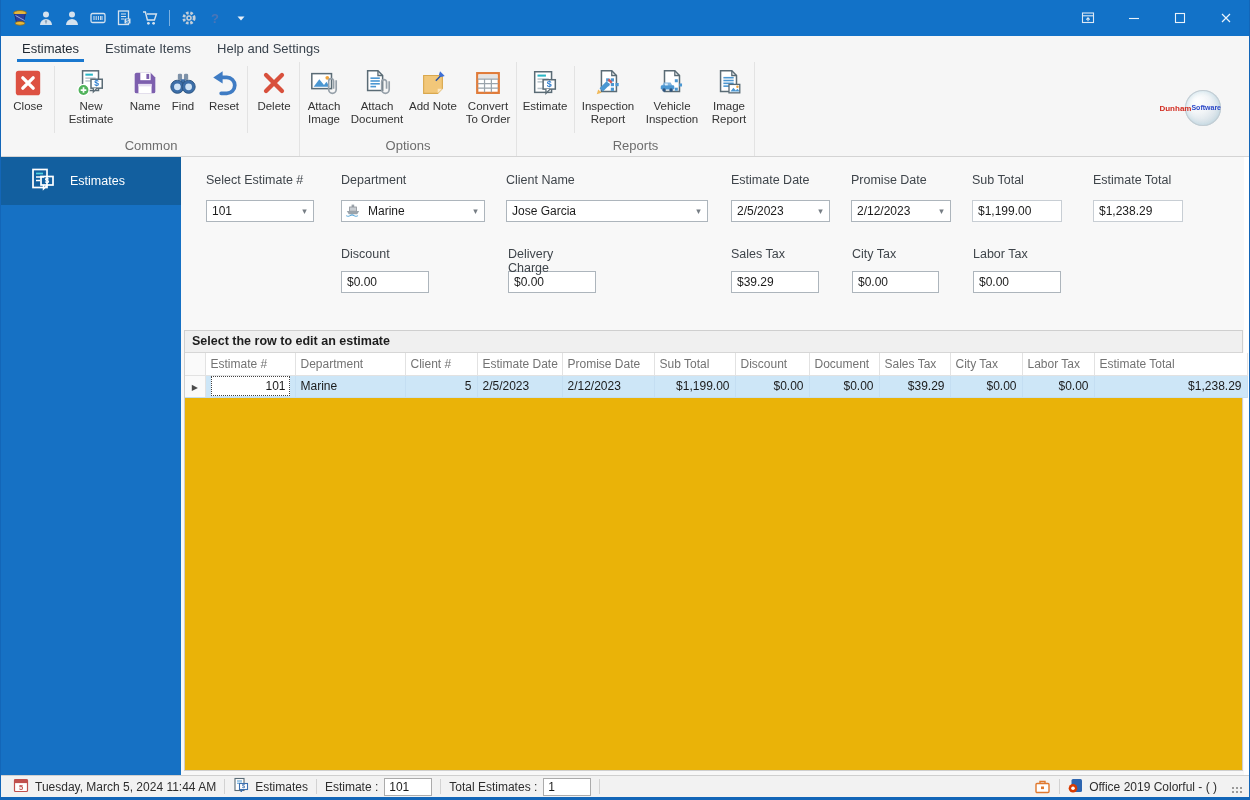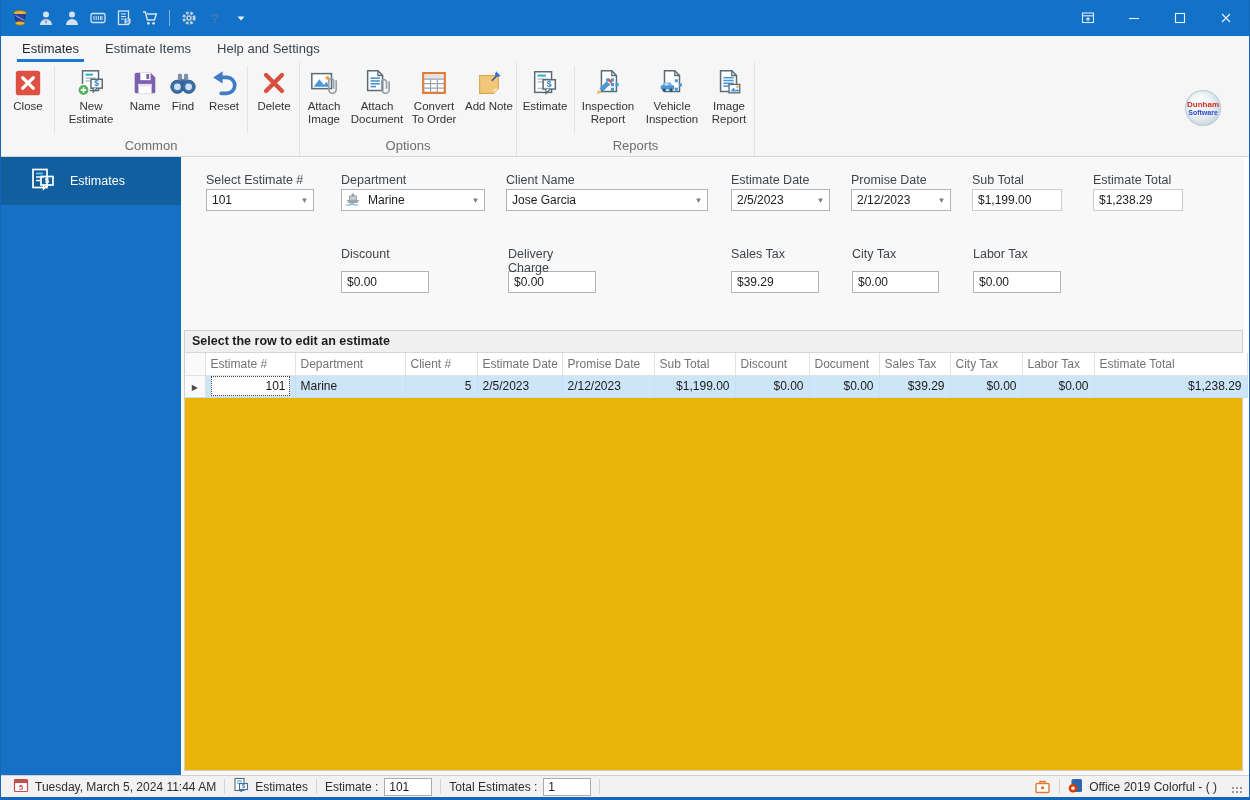--- a/index.html
+++ b/index.html
@@ -31,35 +31,35 @@
   .rgroup-buttons { flex:1; display:flex; align-items:stretch; padding-top:1px; }
   .rgroup-label { height:17px; text-align:center; font-size:13px; color:#6d6d6d; line-height:14px; }
   .rsep { width:1px; background:#e3e3e3; margin:3px 1px 6px; }
   .rbtn { display:flex; flex-direction:column; align-items:center; padding-top:5px; border-radius:2px; }
   .ric { width:30px; height:30px; flex:none; }
   .ric svg { width:30px; height:30px; display:block; }
   .rlb { margin-top:2px; font-size:11.5px; color:#333; text-align:center; white-space:pre-line; line-height:13px; }
   .brand-logo { position:absolute; right:28px; top:28px; width:36px; height:36px; border-radius:50%;
       background:radial-gradient(circle at 34% 30%, #ffffff 0%, #f2f5f7 35%, #dfe7ec 60%, #c9d4da 100%);
       box-shadow:inset 0 0 0 1px #c3ccd2, inset 0 0 6px rgba(150,200,220,.6);
-      display:flex; flex-direction:column; align-items:center; justify-content:center; }
+      display:flex; flex-direction:row; align-items:center; justify-content:flex-end; }
   .brand-l1 { font-size:8px; font-weight:bold; color:#d22b1f; line-height:9px; }
   .brand-l2 { font-size:7px; font-weight:bold; color:#2d49c8; line-height:8px; }
 
   
   .body { position:absolute; top:157px; left:0; right:0; bottom:25px; display:flex; }
   .sidebar { width:180px; flex:none; background:var(--c-sidebar); }
   .sidebar-item { height:48px; background:var(--c-sidebarSelected); display:flex; align-items:center;
                   gap:13px; padding-left:30px; color:#fff; font-size:12.5px; }
   .main { position:relative; flex:1; background:var(--c-formBg); border-right:5px solid #fff; }
 
   
   .fld { position:absolute; }
   .fld-label { display:block; font-size:12.5px; color:#3f454b; height:15px; }
-  .row1 .fld-label { margin-bottom:1px; }
+  .row1 .fld-label { margin-bottom:12px; }
   .row2 .fld-label { margin-bottom:9px; }
   .editor { display:flex; align-items:center; height:22px; background:#fff;
             border:1px solid var(--c-inputBorder); width:100%; }
   .editor input { flex:1; min-width:0; border:0; outline:none; font-size:12px; color:#1c1c1c; padding:0 5px;
                   font-family:"Liberation Sans","DejaVu Sans",sans-serif; background:transparent; }
   .editor .drop { width:17px; text-align:center; color:#767d84; font-size:9px; line-height:20px; }
   .editor .lead-ic { width:18px; flex:none; margin-left:3px; }
   .editor.readonly { border-color:#c8ced4; }
 
   
@@ -290,41 +290,41 @@
                 <rect x="9" y="10" width="10" height="1.7" fill="#4b97d2"></rect>
                 <rect x="9" y="13" width="10" height="1.7" fill="#4b97d2"></rect>
                 <rect x="9" y="16" width="10" height="1.7" fill="#4b97d2"></rect>
                 <rect x="9" y="19" width="6" height="1.7" fill="#4b97d2"></rect>
                 <path d="M29 14 v9 a4 4 0 0 1 -8 0 v-8 a2.6 2.6 0 0 1 5.2 0 v7" fill="none" stroke="#96a0a9" stroke-width="1.8"></path>
               </svg>
             </span>
           <span class="rlb">Attach
 Document</span>
         </div>
-        <div class="rbtn" style="width:56px">
-          <span class="ric">
-              <svg viewBox="0 0 32 32">
-                <rect x="4.5" y="5.5" width="23" height="21" fill="#fff" stroke="#e07b39" stroke-width="2.4"></rect>
-                <rect x="6" y="7" width="20" height="4.5" fill="#e4e4e4"></rect>
-                <path d="M5 11.8 h22 M5 16.6 h22 M5 21.4 h22 M12.3 11.8 v14 M19.6 11.8 v14" stroke="#9aa4ac" stroke-width="1.3"></path>
-              </svg>
-            </span>
-          <span class="rlb">Convert
-To Order</span>
-        </div>
         <div class="rbtn" style="width:54px">
           <span class="ric">
               <svg viewBox="0 0 32 32">
                 <path d="M6 8 h20 v14 l-5 5 H6 z" fill="#f2c779" stroke="#d9a84e" stroke-width="1.2"></path>
                 <path d="M21 27 v-5 h5 z" fill="#fbe6c0"></path>
                 <path d="M19 13.5 L25.5 7" stroke="#2c55a5" stroke-width="1.6"></path>
                 <path d="M23.5 3.5 l5 5 -3.8 1.2 -2.4 -2.4 z" fill="#3d6fd6"></path>
               </svg>
             </span>
           <span class="rlb">Add Note</span>
+        </div>
+        <div class="rbtn" style="width:56px">
+          <span class="ric">
+              <svg viewBox="0 0 32 32">
+                <rect x="4.5" y="5.5" width="23" height="21" fill="#fff" stroke="#e07b39" stroke-width="2.4"></rect>
+                <rect x="6" y="7" width="20" height="4.5" fill="#e4e4e4"></rect>
+                <path d="M5 11.8 h22 M5 16.6 h22 M5 21.4 h22 M12.3 11.8 v14 M19.6 11.8 v14" stroke="#9aa4ac" stroke-width="1.3"></path>
+              </svg>
+            </span>
+          <span class="rlb">Convert
+To Order</span>
         </div>
       </div>
       <div class="rgroup-label">Options</div>
     </div>
 
     <div class="rgroup">
       <div class="rgroup-buttons">
         <div class="rbtn" style="width:56px">
           <span class="ric">
               <svg viewBox="0 0 32 32">

